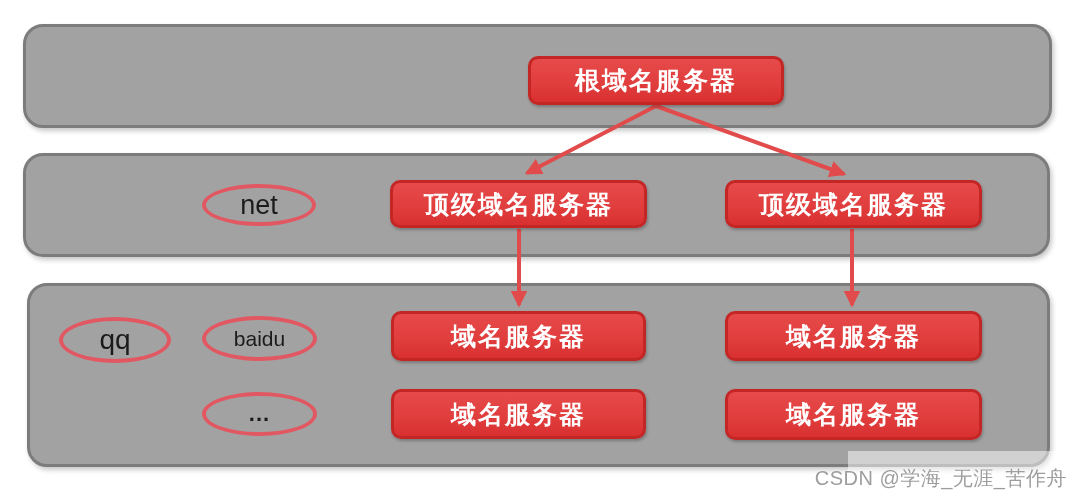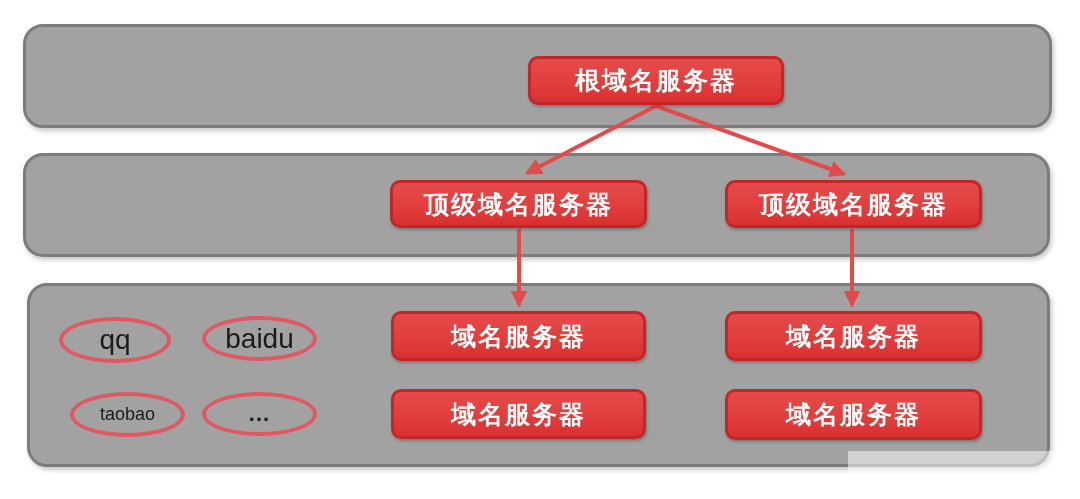--- a/index.html
+++ b/index.html
@@ -59,21 +59,21 @@
     color: var(--ellipse-text, #1b1b1b);
     display: flex;
     align-items: center;
     justify-content: center;
     background: transparent;
     white-space: nowrap;
   }
   .ell.com    { left: 72px;  top: 184px; width: 112px; height: 42px; font-size: 27px; }
   .ell.net    { left: 202px; top: 184px; width: 114px; height: 42px; font-size: 27px; }
   .ell.qq     { left: 59px;  top: 317px; width: 112px; height: 46px; font-size: 28px; }
-  .ell.baidu  { left: 202px; top: 316px; width: 115px; height: 45px; font-size: 28px; text-align: center; }
+  .ell.baidu  { left: 202px; top: 316px; width: 115px; height: 45px; font-size: 21px; text-align: center; }
   .ell.taobao { left: 70px;  top: 392px; width: 115px; height: 45px; font-size: 18px; }
   .ell.dots   { left: 202px; top: 392px; width: 115px; height: 44px; font-size: 22px; font-weight: bold; letter-spacing: 1px; }
 
   svg.arrows {
     position: absolute;
     left: 0; top: 0;
     width: 1080px;
     height: 499px;
     pointer-events: none;
   }
@@ -121,20 +121,21 @@
   </svg>
 
   <div class="rbox root">根域名服务器</div>
   <div class="rbox tld1">顶级域名服务器</div>
   <div class="rbox tld2">顶级域名服务器</div>
   <div class="rbox dns1">域名服务器</div>
   <div class="rbox dns2">域名服务器</div>
   <div class="rbox dns3">域名服务器</div>
   <div class="rbox dns4">域名服务器</div>
 
+  <div class="ell net">net</div>
   <div class="ell qq">qq</div>
   <div class="ell baidu">baidu</div>
-  <div class="ell taobao">taobao</div>
   <div class="ell dots">...</div>
 
   <div class="wm-backdrop"></div>
+  <div class="watermark">CSDN @学海_无涯_苦作舟</div>
 
 </div>
 
 </body></html>

